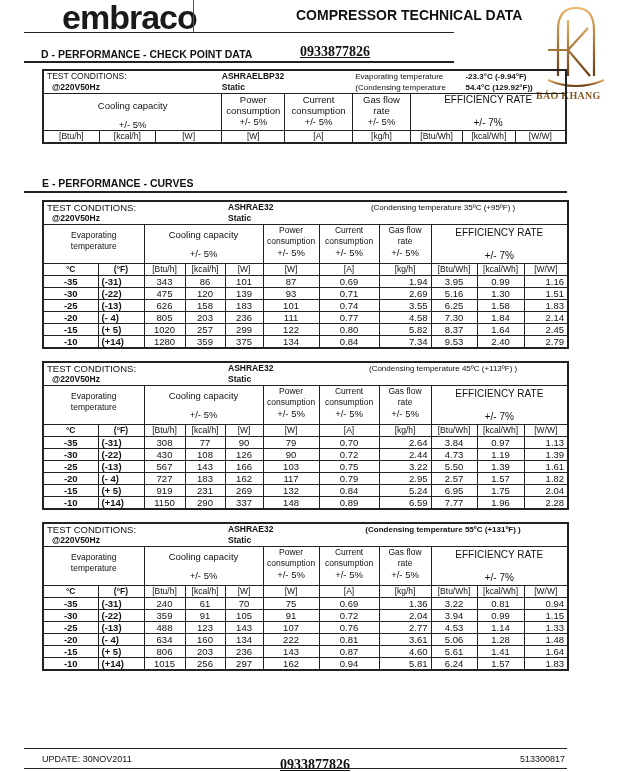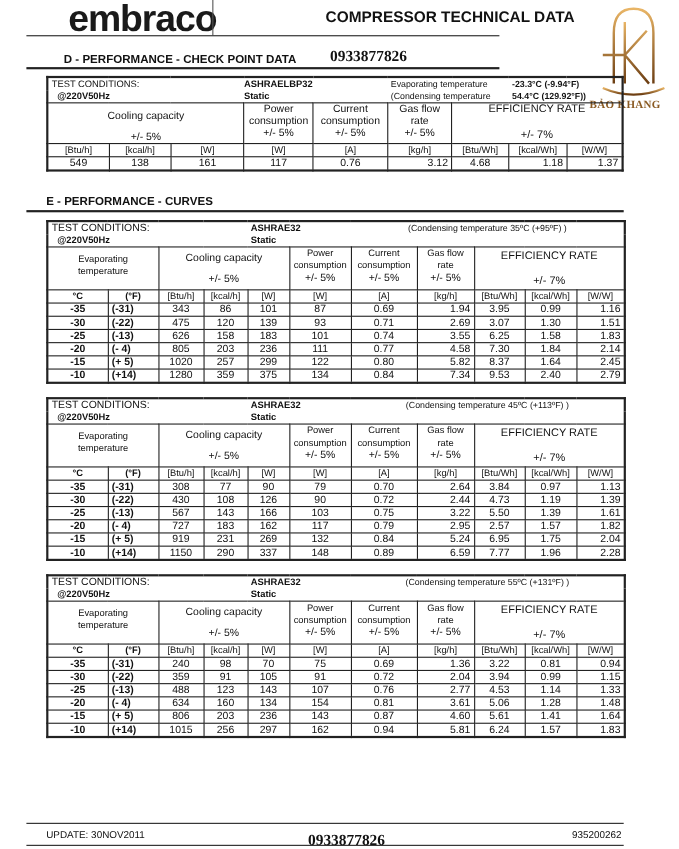--- a/index.html
+++ b/index.html
@@ -3,21 +3,21 @@
 <meta charset="utf-8">
 <style>
   html,body{margin:0;padding:0;background:#fff;}
   body{width:617px;height:772px;position:relative;overflow:hidden;font-family:"Liberation Sans",sans-serif;color:#111;}
   .abs{position:absolute;}
   .logo{left:62px;top:-2px;font-size:34px;font-weight:bold;letter-spacing:-1px;color:#1a1a1a;font-family:"Liberation Sans",sans-serif;}
   .vdiv{left:193px;top:0;width:1px;height:32px;background:#555;}
   .doc-title{left:296px;top:7px;font-size:14px;font-weight:bold;}
   .hline{height:0;border-top:2px solid #222;}
   .sec-title{font-size:10.5px;font-weight:bold;}
-  .phone{font-family:"Liberation Serif",serif;font-weight:bold;font-size:14px;}
+  .phone{font-family:"Liberation Serif",serif;font-weight:bold;font-size:14px;text-decoration:underline;}
   .brand{right:0;top:2px;width:100px;height:112px;}
   .brand-name{left:536px;top:90px;font-family:"Liberation Serif",serif;font-weight:bold;font-size:10px;color:#8a5a22;letter-spacing:.3px;}
   table{border-collapse:collapse;position:absolute;left:42px;width:525px;table-layout:fixed;font-size:8.5px;}
   td{border:1px solid #222;padding:0 3px;height:11px;line-height:11px;white-space:nowrap;overflow:hidden;}
   table.box{border:2px solid #222;}
   .tc td{border:none;}
   .c{text-align:center;}
   .r{text-align:right;}
   .b{font-weight:bold;}
   .hdr td{vertical-align:top;}
@@ -39,21 +39,21 @@
         <stop offset="0" stop-color="#e9b566"></stop>
         <stop offset="1" stop-color="#6b3d12"></stop>
       </linearGradient>
     </defs>
   <path d="M40 76 L40 30 Q40 8 58 8 Q76 8 76 30 L76 76" fill="none" stroke="url(#g)" stroke-width="2.2"></path>
   <path d="M50 20 L50 76 M50 50 L70 28 M50 50 L72 76 M30 50 L50 50" fill="none" stroke="url(#g)" stroke-width="2.2"></path>
   <path d="M30 80 Q58 92 86 80" fill="none" stroke="url(#g)" stroke-width="2"></path>
 </svg>
 <div class="abs brand-name">BẢO KHANG</div>
 
-<div class="abs sec-title" style="left:58px;top:48px;">D - PERFORMANCE - CHECK POINT DATA</div>
+<div class="abs sec-title" style="left:41px;top:48px;">D - PERFORMANCE - CHECK POINT DATA</div>
 <div class="abs phone" style="left:300px;top:44px;">0933877826</div>
 <div class="abs hline" style="left:24px;top:61px;width:430px;"></div>
 
 <table class="box" style="top:69px;">
   <colgroup>
       <col style="width:50px">
       <col style="width:50px">
       <col style="width:59px">
       <col style="width:56px">
       <col style="width:60px">
@@ -101,31 +101,20 @@
     <td>[Btu/h]</td>
         <td>[kcal/h]</td>
         <td>[W]</td>
     <td>[W]</td>
         <td>[A]</td>
         <td>[kg/h]</td>
     <td>[Btu/Wh]</td>
         <td>[kcal/Wh]</td>
         <td>[W/W]</td>
   </tr>
-  <tr class="c big">
-    <td>549</td>
-        <td>138</td>
-        <td>161</td>
-    <td>117</td>
-        <td>0.76</td>
-        <td class="r">3.12</td>
-    <td>4.68</td>
-        <td class="r">1.18</td>
-        <td class="r">1.37</td>
-  </tr>
 </tbody>
   </table>
 
 <div class="abs sec-title" style="left:42px;top:177px;">E - PERFORMANCE - CURVES</div>
 <div class="abs hline" style="left:24px;top:191px;width:543px;"></div>
 
 <div id="curves">
     <table class="box" style="top:200px;">
       <colgroup>
         <col style="width:55px">
@@ -204,21 +193,21 @@
         </tr>
         <tr class="big">
           <td class="c b">-30</td>
           <td class="b">(-22)</td>
           <td class="c">475</td>
           <td class="c">120</td>
           <td class="c">139</td>
           <td class="c">93</td>
           <td class="c">0.71</td>
           <td class="r">2.69</td>
-          <td class="c">3.07</td>
+          <td class="c">5.16</td>
           <td class="c">1.30</td>
           <td class="r">1.51</td>
         </tr>
         <tr class="big">
           <td class="c b">-25</td>
           <td class="b">(-13)</td>
           <td class="c">626</td>
           <td class="c">158</td>
           <td class="c">183</td>
           <td class="c">101</td>
@@ -423,21 +412,21 @@
         <col style="width:60px">
         <col style="width:52px">
         <col style="width:46px">
         <col style="width:47px">
         <col style="width:44px">
       </colgroup>
       <tbody>
         <tr class="tc">
           <td colspan="4" class="big">TEST CONDITIONS:</td>
           <td colspan="2" class="b">ASHRAE32</td>
-          <td colspan="5" class="c" style="font-size:8px;">(Condensing temperature  55ºC  (+131ºF) )</td>
+          <td colspan="5" class="c" style="font-size:8px;font-weight:bold;">(Condensing temperature  55ºC  (+131ºF) )</td>
         </tr>
         <tr class="tc">
           <td colspan="4" class="b" style="padding-left:8px;">@220V50Hz</td>
           <td colspan="2" class="b">Static</td>
           <td colspan="5"></td>
         </tr>
         <tr class="hdr">
           <td colspan="2" class="c" style="height:38px;white-space:normal;border-top:1px solid #222;">
             <div style="margin-top:5px;line-height:11px">Evaporating temperature</div>
           </td>
@@ -472,21 +461,21 @@
           <td class="c">[A]</td>
           <td class="c">[kg/h]</td>
           <td class="c">[Btu/Wh]</td>
           <td class="c">[kcal/Wh]</td>
           <td class="c">[W/W]</td>
         </tr>
         <tr class="big">
           <td class="c b">-35</td>
           <td class="b">(-31)</td>
           <td class="c">240</td>
-          <td class="c">98</td>
+          <td class="c">61</td>
           <td class="c">70</td>
           <td class="c">75</td>
           <td class="c">0.69</td>
           <td class="r">1.36</td>
           <td class="c">3.22</td>
           <td class="c">0.81</td>
           <td class="r">0.94</td>
         </tr>
         <tr class="big">
           <td class="c b">-30</td>
@@ -513,21 +502,21 @@
           <td class="c">4.53</td>
           <td class="c">1.14</td>
           <td class="r">1.33</td>
         </tr>
         <tr class="big">
           <td class="c b">-20</td>
           <td class="b">(-  4)</td>
           <td class="c">634</td>
           <td class="c">160</td>
           <td class="c">134</td>
-          <td class="c">154</td>
+          <td class="c">222</td>
           <td class="c">0.81</td>
           <td class="r">3.61</td>
           <td class="c">5.06</td>
           <td class="c">1.28</td>
           <td class="r">1.48</td>
         </tr>
         <tr class="big">
           <td class="c b">-15</td>
           <td class="b">(+ 5)</td>
           <td class="c">806</td>
@@ -553,14 +542,14 @@
           <td class="c">1.57</td>
           <td class="r">1.83</td>
         </tr>
       </tbody>
     </table>
   </div>
 
 <div class="abs hline" style="left:24px;top:748px;width:543px;border-top-width:1px;"></div>
 <div class="abs footer" style="left:42px;top:754px;">UPDATE: 30NOV2011</div>
 <div class="abs phone" style="left:280px;top:757px;">0933877826</div>
-<div class="abs footer" style="left:520px;top:754px;">935200262</div>
+<div class="abs footer" style="left:520px;top:754px;">513300817</div>
 <div class="abs hline" style="left:24px;top:768px;width:543px;border-top-width:1px;"></div>
 
 </body></html>

